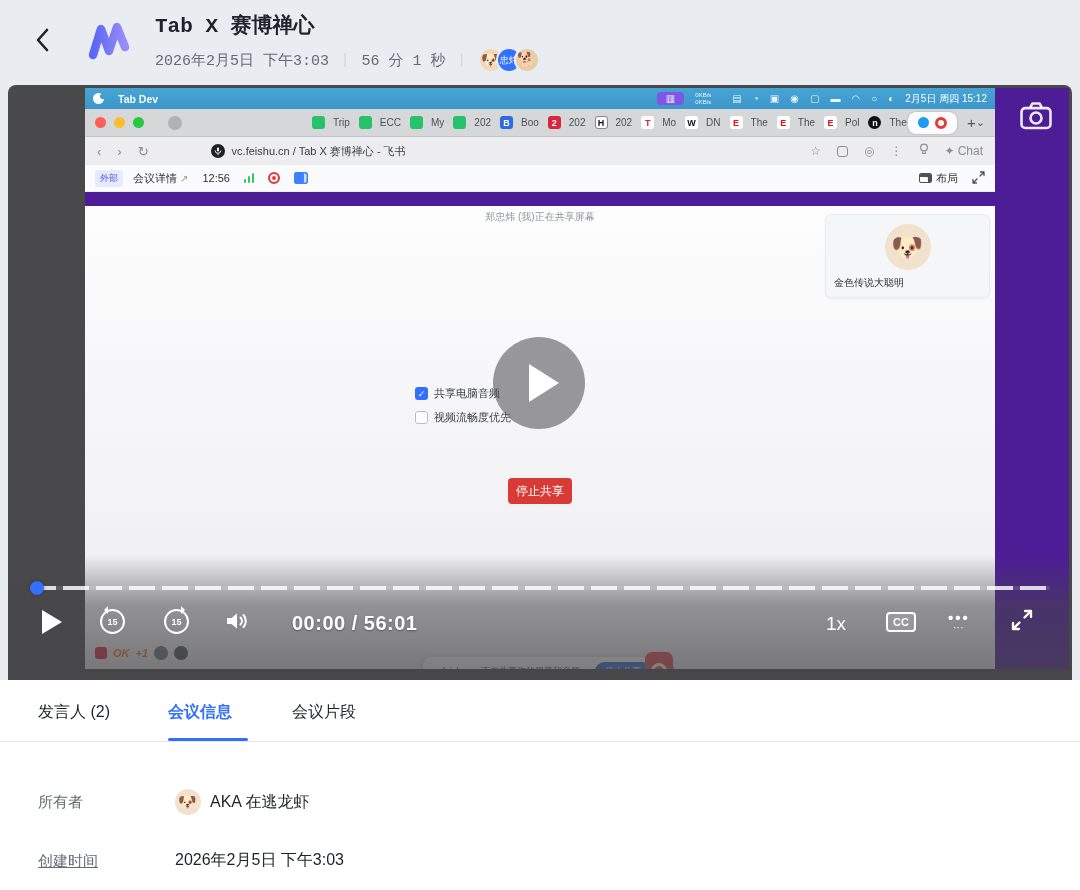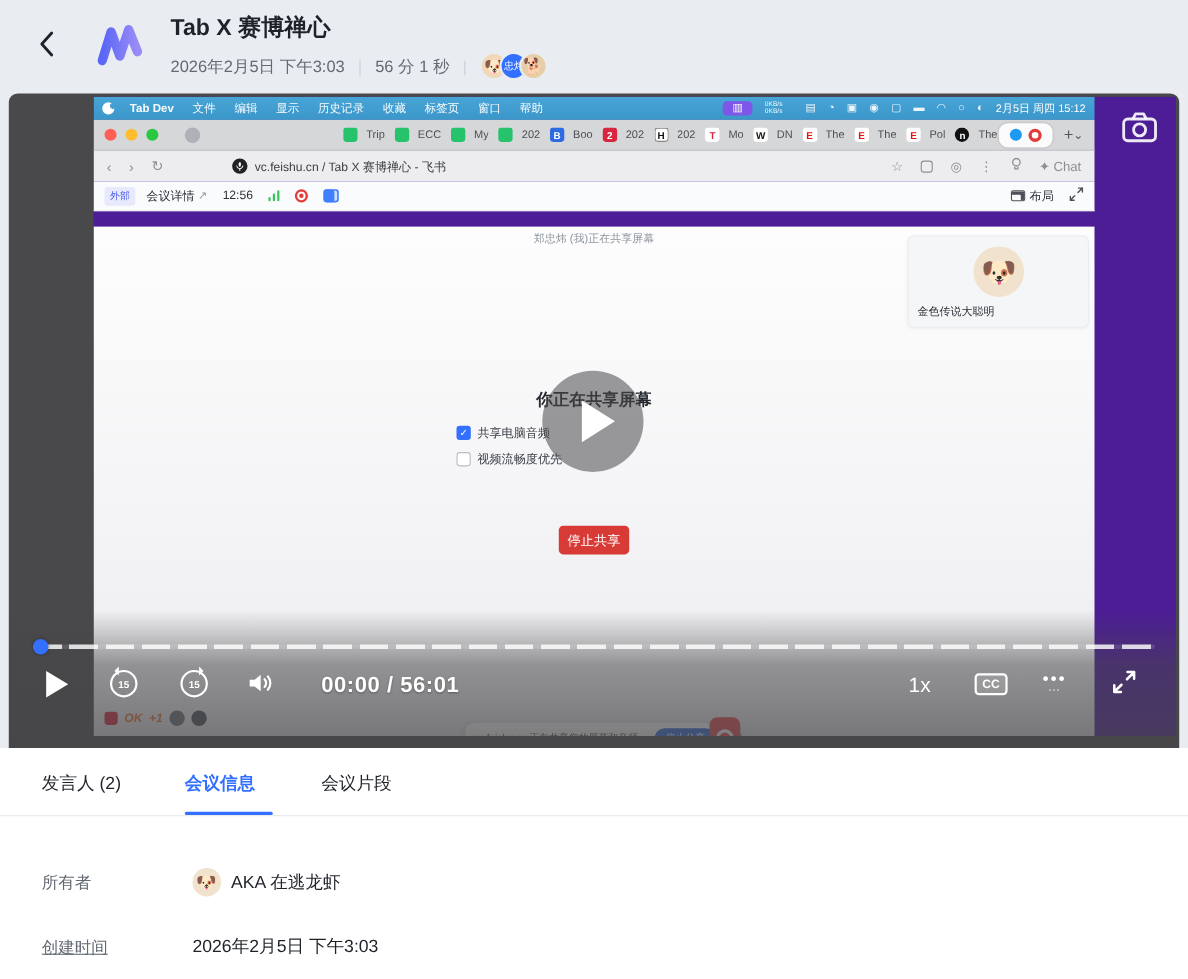--- a/index.html
+++ b/index.html
@@ -1,18 +1,18 @@
 <!DOCTYPE html>
 <html><head>
 <meta charset="utf-8">
 <style>
   * { margin:0; padding:0; box-sizing:border-box; }
   body { font-family:"Liberation Sans","DejaVu Sans",sans-serif; background:#e9edf2; }
   .page { position:relative; width:1080px; height:890px; overflow:hidden; background:#e9edf2; }
-  .abs { position:absolute; }
+  .abs { position:absolute;font-family:Liberation Mono, monospace; }
 
   
   .hdr-title { font-size:21px; font-weight:600; color:#1f2329; }
   .hdr-meta { display:flex; align-items:center; gap:12px; font-size:15px; color:#646a73; }
   .meta-sep { color:#cdd2d9; font-size:14px; }
   .avatar-stack { display:flex; }
   .avatar { width:26px; height:26px; border-radius:50%; border:2px solid #e9edf2; display:flex; align-items:center; justify-content:center; font-size:14px; overflow:hidden; }
   .avatar + .avatar { margin-left:-8px; }
 
   
@@ -146,31 +146,20 @@
     </div>
   </header>
 
   <div class="player">
 
     <div class="screen">
 
       <div class="menubar">
         <span class="apple" style="margin-right:14px;"></span>
         <span class="menu-item" style="font-weight:700;">Tab Dev</span>
-        <span style="display:flex;">
-
-        <span class="menu-item">文件</span>
-            <span class="menu-item">编辑</span>
-            <span class="menu-item">显示</span>
-            <span class="menu-item">历史记录</span>
-            <span class="menu-item">收藏</span>
-            <span class="menu-item">标签页</span>
-            <span class="menu-item">窗口</span>
-            <span class="menu-item">帮助</span>
-          </span>
         <span class="mb-right">
           <span class="ss-pill">▥</span>
           <span style="width:26px; font-size:6px; line-height:7px; display:inline-block; opacity:.9;">0KB/s 0KB/s</span>
           <span style="display:flex; gap:11px;">
 
           <span class="mb-icon">▤</span>
               <span class="mb-icon">◔</span>
               <span class="mb-icon">▣</span>
               <span class="mb-icon">◉</span>
               <span class="mb-icon">▢</span>
@@ -332,21 +321,20 @@
       </div>
 
       <div class="stage">
         <div class="banner">郑忠炜 (我)正在共享屏幕</div>
 
         <div class="pcard">
           <span class="pav">🐶</span>
           <span class="pname">金色传说大聪明</span>
         </div>
 
-        <div class="share-title">你正在共享屏幕</div>
         <div class="opt" style="top:180px;">
           <span class="cbox on">✓</span>
           <span>共享电脑音频</span>
         </div>
         <div class="opt" style="top:204px;">
           <span class="cbox off"></span>
           <span>视频流畅度优先</span>
         </div>
         <button class="stop-btn">停止共享</button>
 

